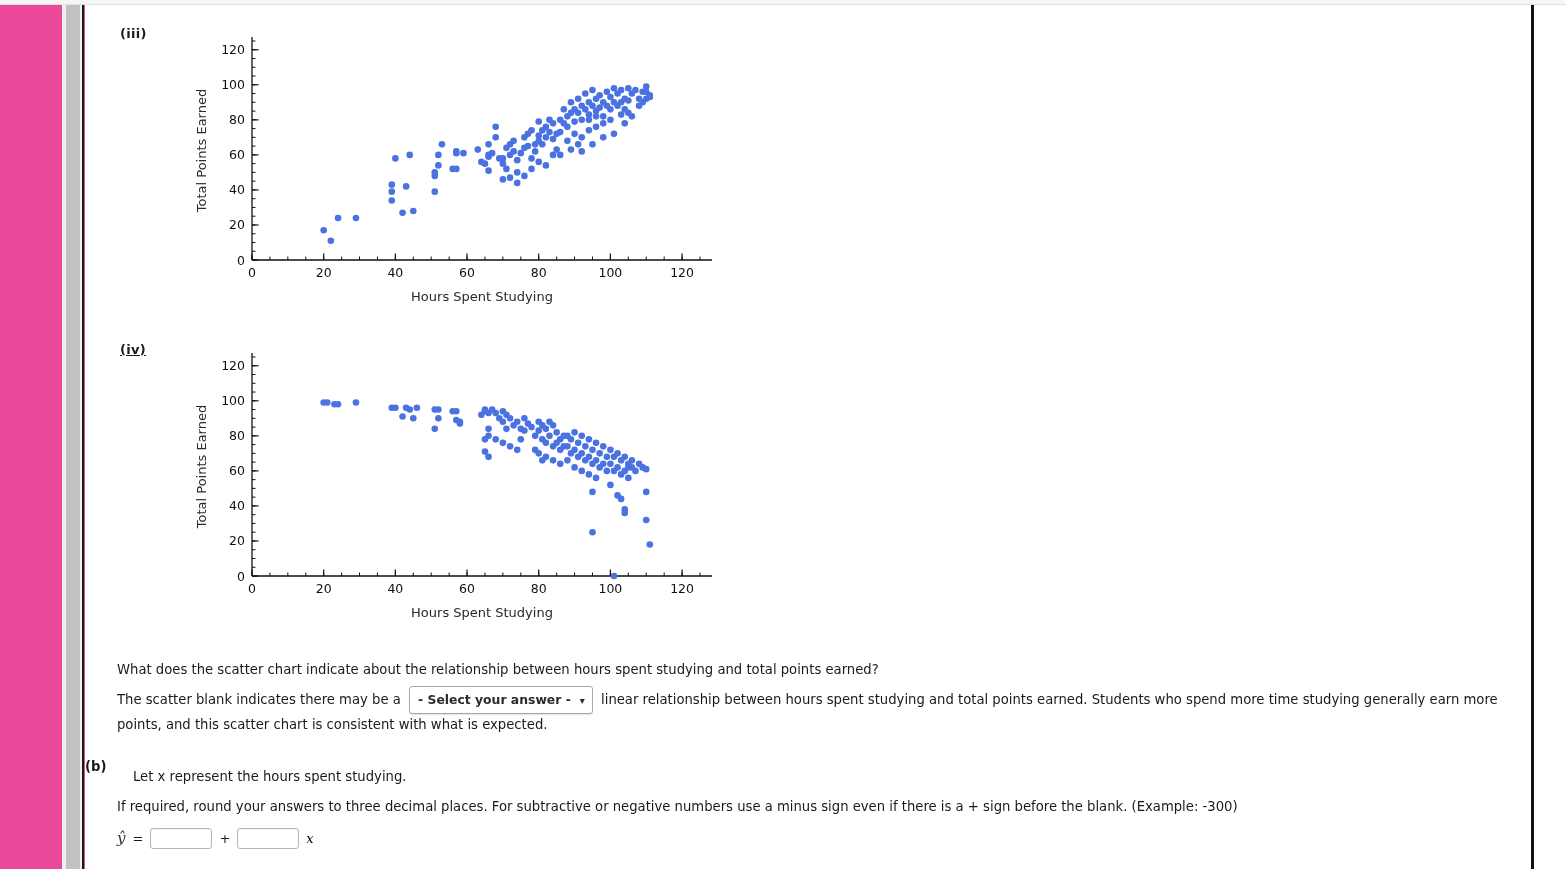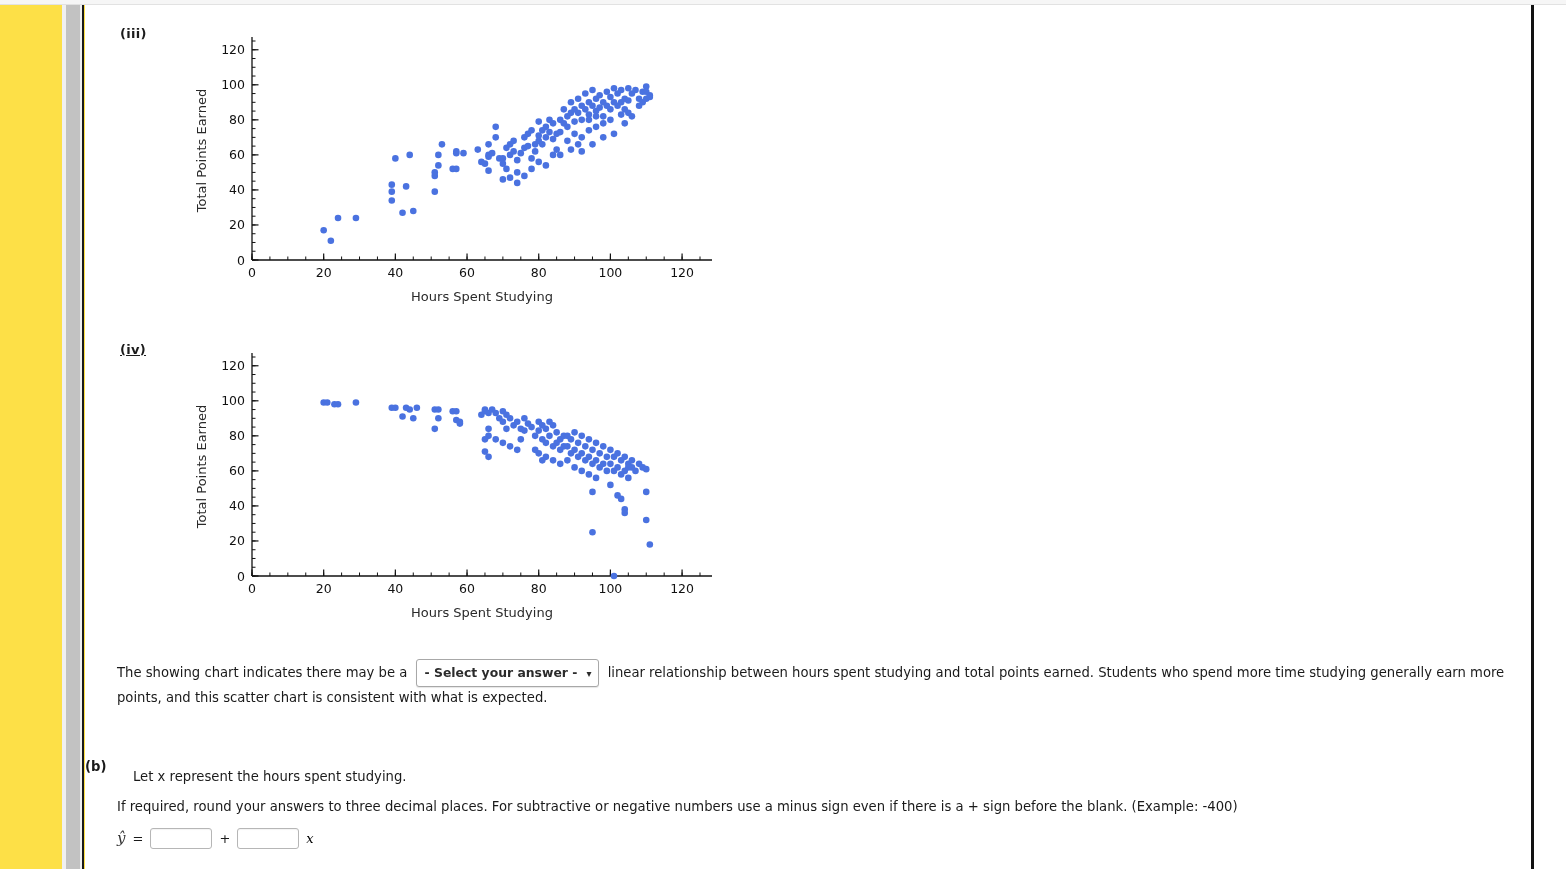--- a/index.html
+++ b/index.html
@@ -3,21 +3,21 @@
 <meta charset="utf-8">
 <style>
   * { box-sizing: border-box; }
   html, body {
     margin: 0; padding: 0;
     width: 1566px; height: 869px;
     background: #ffffff;
     font-family: "DejaVu Sans", "Liberation Sans", sans-serif;
     overflow: hidden;
   }
-  #root { position: relative; width: 1404px; height: 869px; background: #fde047; }
+  #root { position: relative; width: 1404px; height: 869px; background: #ec4899; }
 
   
   .top-strip {
     position: absolute; left: 0; top: 0; width: 1566px; height: 5px;
     background: #f6f6f6; border-bottom: 1px solid #e2e2e2;
   }
 
   
   .scroll-track {
     position: absolute; left: 62px; top: 5px; width: 20px; height: 864px;
@@ -573,39 +573,40 @@
             <circle cx="501.24" cy="176.94" r="3.3" fill="#4a72e0"></circle>
             <circle cx="504.82" cy="201.46" r="3.3" fill="#4a72e0"></circle>
             <circle cx="468.98" cy="233.00" r="3.3" fill="#4a72e0"></circle>
           </svg>
       </div>
     </div>
 
     <div style="position:absolute; left:32px; top:648px; width:1400px;">
 
 
+      <div class="qtext" style="margin-top:6px;">What does the scatter chart indicate about the relationship between hours spent studying and total points earned?</div>
 
       <div class="qtext" style="margin-top:6px; width:1390px;">
-        <span>The showing chart indicates there may be a</span>
+        <span>The scatter blank indicates there may be a</span>
         <span class="sel" style="margin:0 4px;">
           <span>- Select your answer -</span><span class="chev">▾</span>
         </span>
         <span>linear relationship between hours spent studying and total points earned. Students who spend more time studying generally earn more points, and this scatter chart is consistent with what is expected.</span>
       </div>
     </div>
 
     <div style="position:absolute; left:0px; top:752px; width:1420px;">
 
       <div style="position:relative; padding-left:32px;">
         <span class="blabel" style="left:0px; top:2px;">(b)</span>
       </div>
 
       <div class="qtext" style="padding-left:48px; margin-top:9px;">Let x represent the hours spent studying.</div>
 
-      <div class="qtext" style="padding-left:32px; margin-top:9px;">If required, round your answers to three decimal places. For subtractive or negative numbers use a minus sign even if there is a + sign before the blank. (Example: -400)</div>
+      <div class="qtext" style="padding-left:32px; margin-top:9px;">If required, round your answers to three decimal places. For subtractive or negative numbers use a minus sign even if there is a + sign before the blank. (Example: -300)</div>
 
       <div style="padding-left:32px; margin-top:10px; display:flex; align-items:center; gap:7px;">
         <span class="yhat">ŷ</span>
         <span class="eqsym">=</span>
         <input class="blank-input" type="text" value="" style="">
         <span class="eqsym">+</span>
         <input class="blank-input" type="text" value="" style="">
         <span class="xvar">x</span>
       </div>
     </div>

